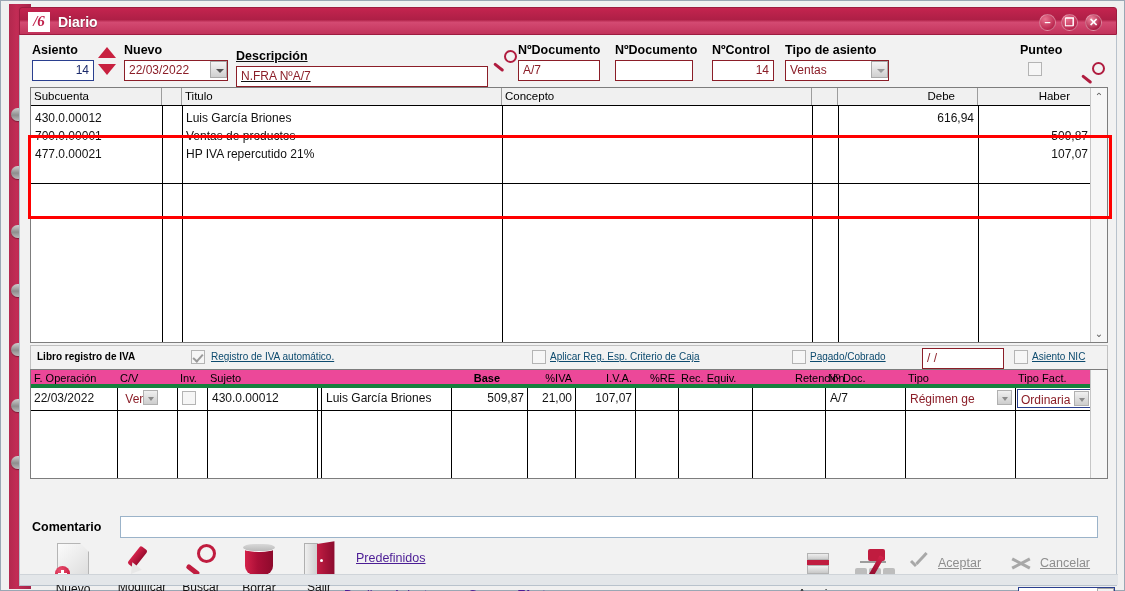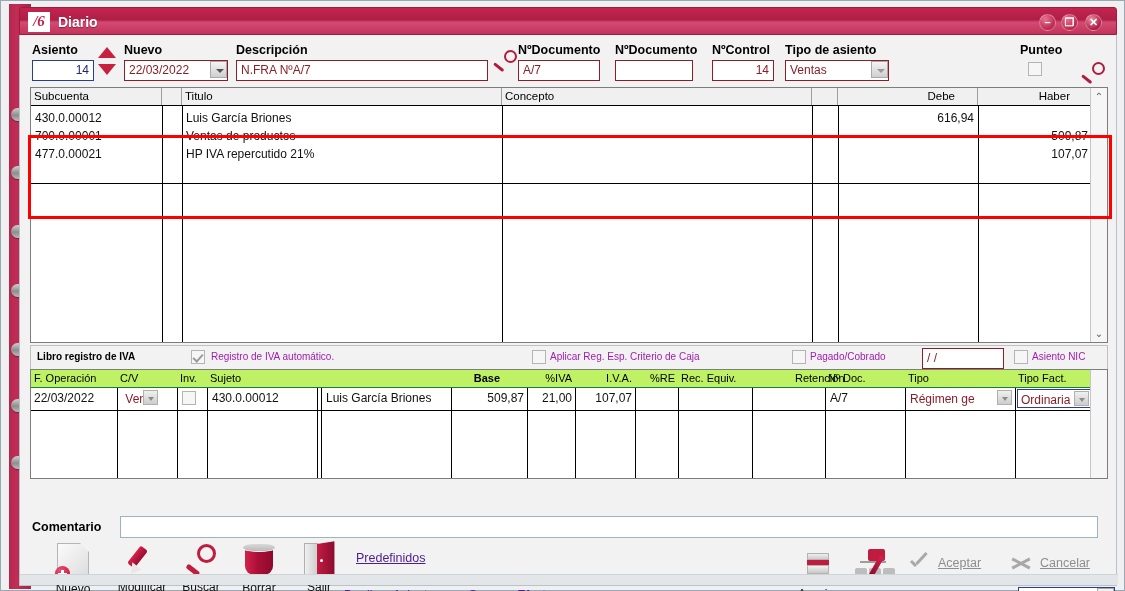--- a/index.html
+++ b/index.html
@@ -147,26 +147,26 @@
   }
   .vscroll .ar.top{top:0;} .vscroll .ar.bot{bottom:0;}
 
   
   #ivabar{
     position:absolute;left:10px;top:310px;width:1078px;height:24px;
     background:#f2f2f2;border:1px solid #c0c0c0;border-bottom:none;box-sizing:border-box;
   }
   #ivabar .t{position:absolute;line-height:22px;font-size:10px;white-space:nowrap;}
   #ivabar .bold{font-weight:bold;color:#000;}
-  #ivabar .gray{color:#a21caf;}
+  #ivabar .gray{color:#0c4a6e;text-decoration:underline;}
   #ivagrid{
     position:absolute;left:10px;top:334px;width:1078px;height:110px;
     background:#fff;border:1px solid #7d7d7d;box-sizing:border-box;
   }
-  #ivahead{position:absolute;left:0;right:0;top:0;height:18px;background:#bef264;border-bottom:1px solid #15803d;box-sizing:border-box;}
+  #ivahead{position:absolute;left:0;right:0;top:0;height:18px;background:#ec4899;border-bottom:4px solid #15803d;box-sizing:border-box;}
   #ivahead .gh{position:absolute;top:0;height:17px;line-height:17px;font-size:11px;color:#000;padding:0 3px;white-space:nowrap;box-sizing:border-box;}
   #ivahead .gh.r{text-align:right;}
   .ivline{position:absolute;top:18px;bottom:0;width:0;border-left:1px solid #000;}
   .irow{position:absolute;left:0;right:17px;top:18px;height:22px;border-bottom:1px solid #000;}
   .icell{position:absolute;top:0;height:21px;line-height:21px;font-size:12px;color:#111;padding:0 3px;box-sizing:border-box;white-space:nowrap;overflow:hidden;}
   .icell.r{text-align:right;}
   .icell.red{color:#8b1e28;}
   .minicombo{position:absolute;top:1px;height:19px;box-sizing:border-box;}
   .minicombo .ar{position:absolute;right:1px;top:1px;width:15px;height:15px;background:linear-gradient(to bottom,#f0f0f0,#cdcdcd);border:1px solid #b0b0b0;box-sizing:border-box;}
   .minicombo .ar:after{content:"";position:absolute;left:4px;top:6px;border-left:3px solid transparent;border-right:3px solid transparent;border-top:4px solid #8a8a8a;}
@@ -284,21 +284,21 @@
       </div>
 
       <div class="fld" style="left:104px;top:8px;width:104px;">
         <div class="lab">Nuevo</div>
         <div class="combo" style="margin-top:3px;">
           <div class="inp" style="width:104px;padding-right:20px;">22/03/2022</div>
           <div class="arrow"></div>
         </div>
       </div>
 
-      <div class="fld" style="left:216px;top:8px;width:252px;">
+      <div class="fld" style="left:216px;top:14px;width:252px;text-decoration:underline;">
         <div class="lab">Descripción</div>
         <div class="inp" style="width:252px;margin-top:3px;">N.FRA NºA/7</div>
       </div>
       <div class="maglass" style="left:472px;top:15px;">
         <div class="ring"></div>
           <div class="hdl"></div>
       </div>
 
       <div class="fld" style="left:498px;top:8px;width:82px;">
         <div class="lab">NºDocumento</div>

